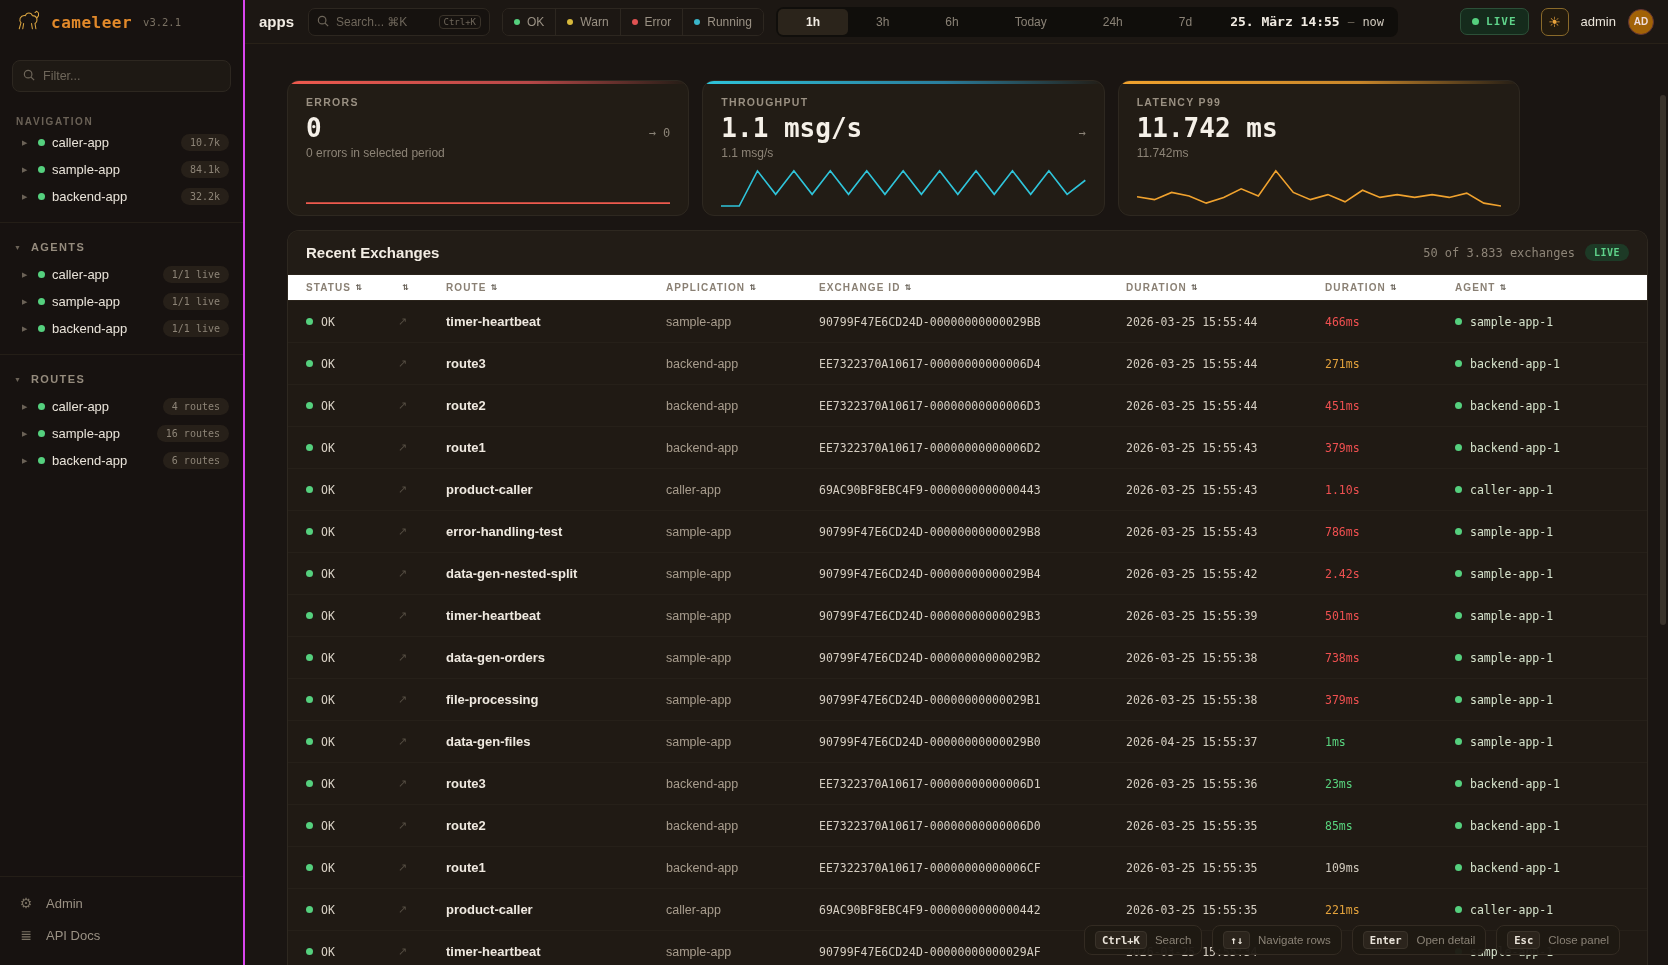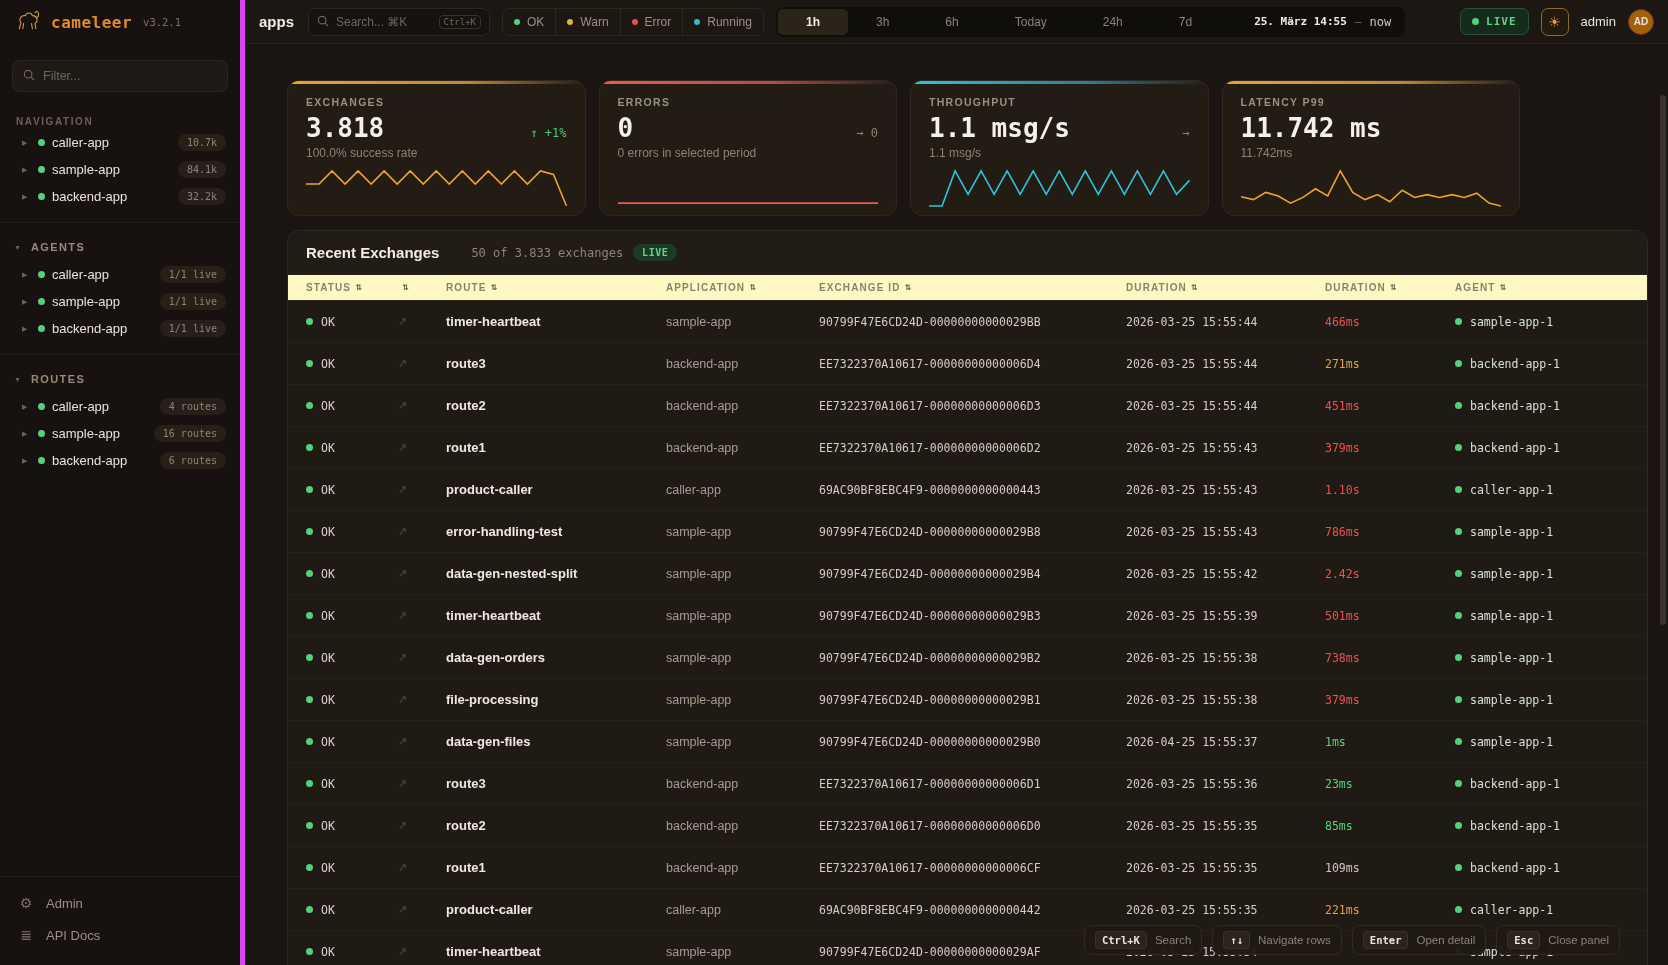--- a/index.html
+++ b/index.html
@@ -2,21 +2,21 @@
 <html><head>
 <meta charset="utf-8">
 <style>
   * { margin:0; padding:0; box-sizing:border-box; }
   html,body { width:1668px; height:965px; overflow:hidden; background:#1a1512;
     font-family:"Liberation Sans", sans-serif; color:#f0eae1; }
   .app { display:flex; width:1668px; height:965px; }
 
   
   .sidebar { width:245px; min-width:245px; height:100%; background:#171210;
-    border-right:5px solid #d946ef; display:flex; flex-direction:column; }
+    border-right:2px solid #d946ef; display:flex; flex-direction:column; }
   .logo-row { height:44px; display:flex; align-items:center; gap:9px; padding:0 14px; }
   .logo-name { font-family:"DejaVu Sans Mono", monospace; font-weight:bold; font-size:16px; color:#e2892a; letter-spacing:.5px; }
   .logo-ver { font-family:"DejaVu Sans Mono", monospace; font-size:10.5px; color:#7a7163; margin-left:2px; }
   .filter-box { margin:16px 12px 4px; height:32px; background:#1e1914; border:1px solid #2d2720;
     border-radius:8px; display:flex; align-items:center; gap:8px; padding:0 10px; }
   .filter-box input { background:transparent; border:none; outline:none; color:#cfc8bc;
     font-size:12.5px; width:100%; font-family:"Liberation Sans", sans-serif; }
   .filter-box input::placeholder { color:#6e665a; }
   .nav-label { font-size:10px; letter-spacing:1.6px; color:#6b6257; font-weight:bold; margin:20px 16px 2px; }
   .sec { border-bottom:1px solid #241e17; padding-bottom:12px; }
@@ -51,21 +51,21 @@
   .status-group { display:flex; border:1px solid #2d2720; border-radius:7px; overflow:hidden; height:28px; }
   .status-seg { display:flex; align-items:center; gap:7px; padding:0 11px; border-left:1px solid #2d2720;
     color:#9a9184; font-size:12px; cursor:pointer; background:#1c1713; }
   .status-seg:first-child { border-left:none; }
   .sdot { width:6px; height:6px; border-radius:50%; }
   .time-group { background:#100e0b; border-radius:8px; height:30px; display:flex; align-items:center; padding:2px; }
   .range-btn { padding:0 28px; height:26px; display:flex; align-items:center; color:#8a8276;
     font-size:12px; cursor:pointer; border-radius:5px; }
   .range-btn.active { background:#2b241b; color:#f2ece3; font-weight:bold; }
   .time-text { display:flex; align-items:center; gap:8px; padding:0 12px 0 10px; }
-  .dt { font-family:"DejaVu Sans Mono", monospace; font-weight:bold; font-size:11px; color:#f2ece3;margin-left:24px; }
+  .dt { font-family:"DejaVu Sans Mono", monospace; font-weight:bold; font-size:13px; color:#f2ece3; }
   .dt-sep { color:#6e665a; font-size:12px; }
   .dt-now { font-family:"DejaVu Sans Mono", monospace; font-size:12px; color:#cfc8bc; }
   .tb-spacer { flex:1; }
   .live-btn { height:27px; display:flex; align-items:center; gap:7px; padding:0 11px;
     background:#152b1c; border:1px solid #2c5038; border-radius:7px; cursor:pointer; }
   .live-btn span.txt { font-family:"DejaVu Sans Mono", monospace; font-weight:bold; font-size:11px;
     letter-spacing:1px; color:#5fd38a; }
   .theme-btn { width:28px; height:28px; border:1px solid #8a6a2a; background:#221a0e; border-radius:7px;
     color:#e8a33d; font-size:14px; display:flex; align-items:center; justify-content:center; cursor:pointer; }
   .user-name { font-size:13px; color:#e9e3d9; }
@@ -85,30 +85,30 @@
   .kpi-delta { font-family:"DejaVu Sans Mono", monospace; font-size:12px; }
   .kpi-delta.green { color:#4ecb79; }
   .kpi-delta.muted { color:#8a8276; }
   .kpi-sub { font-size:12px; color:#8d8477; margin-top:3px; }
   .kpi-spark { position:absolute; left:18px; right:18px; bottom:6px; height:44px; }
   .kpi-spark svg { width:100%; height:100%; }
 
   
   .table-card { margin-top:14px; background:#201a14; border:1px solid #2e2820; border-radius:12px 12px 0 0;
     border-bottom:none; overflow:hidden; }
-  .table-head { height:44px; display:flex; align-items:center; 
+  .table-head { height:44px; display:flex; align-items:center; justify-content:space-between;
     padding:0 18px; background:#221c16; border-bottom:1px solid #2a231b; }
   .table-title { font-size:15px; font-weight:bold; color:#f2ece3; }
   .table-head-right { display:flex; align-items:center; gap:10px;margin-left:32px; }
   .count-text { font-family:"DejaVu Sans Mono", monospace; font-size:12px; color:#8d8477; }
   .live-pill { font-family:"DejaVu Sans Mono", monospace; font-weight:bold; font-size:10px; letter-spacing:.5px;
     color:#5fd38a; background:#1d3a26; border-radius:9px; padding:3px 9px; }
   .grid-cols { display:grid; grid-template-columns:92px 48px 220px 153px 307px 199px 130px 1fr;
     align-items:center; padding:0 18px; }
-  .col-header { height:26px; background:#fef9c3; border-bottom:1px solid #2a231b; }
+  .col-header { height:26px; background:#ffffff; border-bottom:1px solid #2a231b; }
   .col-h { font-size:10px; font-weight:bold; letter-spacing:1.1px; color:#8a8074; display:flex; align-items:center; gap:4px; }
   .sort-ico { font-size:8px; color:#5f584e; font-family:"DejaVu Sans", sans-serif; cursor:pointer; }
   .t-row { height:42px; border-bottom:1px solid #262019; cursor:pointer; }
   .c-status { display:flex; align-items:center; gap:8px; font-family:"DejaVu Sans Mono", monospace;
     font-size:11.5px; color:#d9d2c6; }
   .c-link { color:#554e43; font-size:11px; }
   .c-route { font-size:13px; font-weight:bold; color:#efe9e0; }
   .c-app { font-size:12.5px; color:#a89d8e; }
   .c-id, .c-start { font-family:"DejaVu Sans Mono", monospace; font-size:11.5px; color:#d4cdc1; }
   .c-dur { font-family:"DejaVu Sans Mono", monospace; font-size:11.5px; }
@@ -319,32 +319,20 @@
       </button>
       <button class="theme-btn">
         <span>☀</span>
       </button>
       <span class="user-name">admin</span>
       <span class="avatar">AD</span>
     </header>
 
     <main class="main">
       <div class="kpi-row" id="kpi-host">
-  <div class="kpi-card" style="--a1: #f0a22e; --a2: #c8862a;">
-    <div class="kpi-accent"></div>
-    <div class="kpi-label">EXCHANGES</div>
-    <div class="kpi-valrow">
-      <span class="kpi-value">3.818</span>
-      <span class="kpi-delta green">↑ +1%</span>
-    </div>
-    <div class="kpi-sub">100.0% success rate</div>
-    <div class="kpi-spark"><svg viewBox="0 0 100 30" preserveAspectRatio="none">
-                <polyline points="0.0,13.0 5.0,13.0 10.0,4.0 15.0,13.0 20.0,4.0 25.0,13.0 30.0,4.0 35.0,13.0 40.0,4.0 45.0,13.0 50.0,4.0 55.0,13.0 60.0,4.0 65.0,13.0 70.0,4.0 75.0,13.0 80.0,4.0 85.0,13.0 90.0,4.0 95.0,6.4 100.0,28.0" fill="none" stroke="#f0a22e" stroke-width="1.6" vector-effect="non-scaling-stroke"></polyline>
-              </svg></div>
-  </div>
 
 
   <div class="kpi-card" style="--a1: #ee5a4e; --a2: #b84848;">
     <div class="kpi-accent"></div>
     <div class="kpi-label">ERRORS</div>
     <div class="kpi-valrow">
       <span class="kpi-value">0</span>
       <span class="kpi-delta muted">→ 0</span>
     </div>
     <div class="kpi-sub">0 errors in selected period</div>

